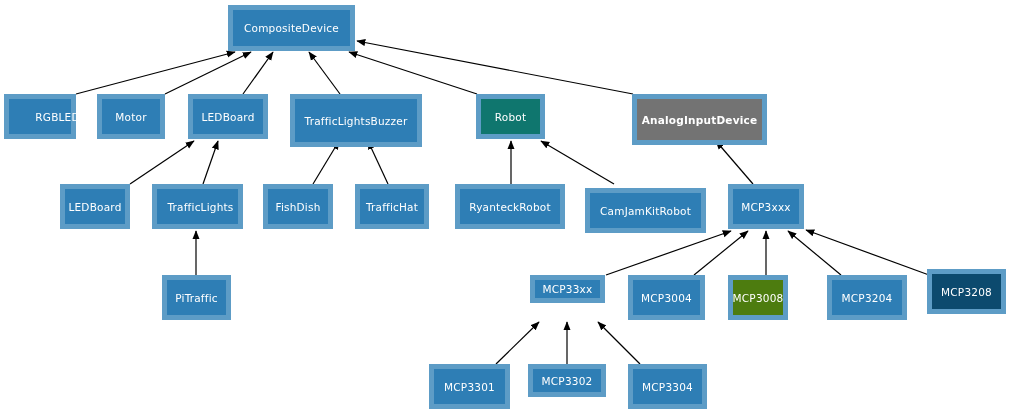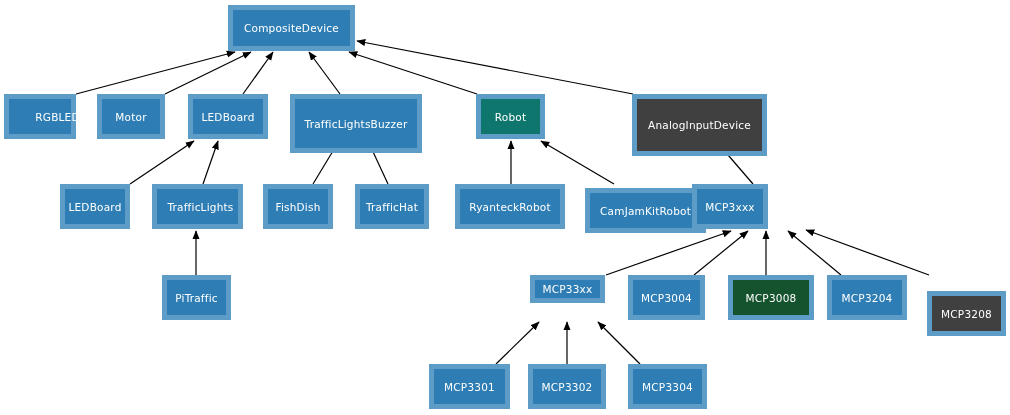--- a/index.html
+++ b/index.html
@@ -82,71 +82,71 @@
       </div>
       <div class="node" style="left: 4px; top: 94px; width: 72px; height: 45px; background: rgb(46, 126, 181); border-color: rgb(93, 156, 198); color: rgb(255, 255, 255); padding-left: 35px;">
         <span class="node-label">RGBLED</span>
       </div>
       <div class="node" style="left: 97px; top: 94px; width: 68px; height: 45px; background: rgb(46, 126, 181); border-color: rgb(93, 156, 198); color: rgb(255, 255, 255);">
         <span class="node-label">Motor</span>
       </div>
       <div class="node" style="left: 188px; top: 94px; width: 80px; height: 45px; background: rgb(46, 126, 181); border-color: rgb(93, 156, 198); color: rgb(255, 255, 255);">
         <span class="node-label">LEDBoard</span>
       </div>
-      <div class="node" style="left: 290px; top: 94px; width: 132px; height: 59px; background: rgb(46, 126, 181); border-color: rgb(93, 156, 198); color: rgb(255, 255, 255);">
+      <div class="node" style="left: 290px; top: 94px; width: 132px; height: 53px; background: rgb(46, 126, 181); border-color: rgb(93, 156, 198); color: rgb(255, 255, 255);">
         <span class="node-label">TrafficLightsBuzzer</span>
       </div>
       <div class="node" style="left: 476px; top: 94px; width: 69px; height: 45px; background: #0f766e; border-color: rgb(93, 156, 198); color: rgb(255, 255, 255);">
         <span class="node-label">Robot</span>
       </div>
-      <div class="node" style="left: 632px; top: 94px; width: 135px; height: 62px; background: #404040; border-color: rgb(93, 156, 198); color: rgb(255, 255, 255);">
+      <div class="node" style="left: 632px; top: 94px; width: 135px; height: 51px; background: #737373; border-color: rgb(93, 156, 198); color: rgb(255, 255, 255); font-weight: bold;">
         <span class="node-label">AnalogInputDevice</span>
       </div>
       <div class="node" style="left: 60px; top: 184px; width: 70px; height: 45px; background: rgb(46, 126, 181); border-color: rgb(93, 156, 198); color: rgb(255, 255, 255);">
         <span class="node-label">LEDBoard</span>
       </div>
       <div class="node" style="left: 152px; top: 184px; width: 91px; height: 45px; background: rgb(46, 126, 181); border-color: rgb(93, 156, 198); color: rgb(255, 255, 255); padding-left: 6px;">
         <span class="node-label">TrafficLights</span>
       </div>
       <div class="node" style="left: 263px; top: 184px; width: 70px; height: 45px; background: rgb(46, 126, 181); border-color: rgb(93, 156, 198); color: rgb(255, 255, 255);">
         <span class="node-label">FishDish</span>
       </div>
       <div class="node" style="left: 355px; top: 184px; width: 74px; height: 45px; background: rgb(46, 126, 181); border-color: rgb(93, 156, 198); color: rgb(255, 255, 255);">
         <span class="node-label">TrafficHat</span>
       </div>
       <div class="node" style="left: 455px; top: 184px; width: 110px; height: 45px; background: rgb(46, 126, 181); border-color: rgb(93, 156, 198); color: rgb(255, 255, 255);">
         <span class="node-label">RyanteckRobot</span>
       </div>
       <div class="node" style="left: 585px; top: 188px; width: 121px; height: 45px; background: rgb(46, 126, 181); border-color: rgb(93, 156, 198); color: rgb(255, 255, 255);">
         <span class="node-label">CamJamKitRobot</span>
       </div>
-      <div class="node" style="left: 692px; top: 184px; width: 76px; height: 45px; background: rgb(46, 126, 181); border-color: rgb(93, 156, 198); color: rgb(255, 255, 255);">
+      <div class="node" style="left: 728px; top: 184px; width: 76px; height: 45px; background: rgb(46, 126, 181); border-color: rgb(93, 156, 198); color: rgb(255, 255, 255);">
         <span class="node-label">MCP3xxx</span>
       </div>
       <div class="node" style="left: 162px; top: 275px; width: 69px; height: 45px; background: rgb(46, 126, 181); border-color: rgb(93, 156, 198); color: rgb(255, 255, 255);">
         <span class="node-label">PiTraffic</span>
       </div>
       <div class="node" style="left: 530px; top: 275px; width: 75px; height: 28px; background: rgb(46, 126, 181); border-color: rgb(93, 156, 198); color: rgb(255, 255, 255);">
         <span class="node-label">MCP33xx</span>
       </div>
       <div class="node" style="left: 628px; top: 275px; width: 77px; height: 45px; background: rgb(46, 126, 181); border-color: rgb(93, 156, 198); color: rgb(255, 255, 255);">
         <span class="node-label">MCP3004</span>
       </div>
-      <div class="node" style="left: 728px; top: 275px; width: 86px; height: 45px; background: #14532d; border-color: rgb(93, 156, 198); color: rgb(255, 255, 255);">
+      <div class="node" style="left: 728px; top: 275px; width: 60px; height: 45px; background: #4d7c0f; border-color: rgb(93, 156, 198); color: rgb(255, 255, 255);">
         <span class="node-label">MCP3008</span>
       </div>
       <div class="node" style="left: 827px; top: 275px; width: 80px; height: 45px; background: rgb(46, 126, 181); border-color: rgb(93, 156, 198); color: rgb(255, 255, 255);">
         <span class="node-label">MCP3204</span>
       </div>
-      <div class="node" style="left: 927px; top: 291px; width: 79px; height: 45px; background: #404040; border-color: rgb(93, 156, 198); color: rgb(255, 255, 255);">
+      <div class="node" style="left: 927px; top: 269px; width: 79px; height: 45px; background: #0c4a6e; border-color: rgb(93, 156, 198); color: rgb(255, 255, 255);">
         <span class="node-label">MCP3208</span>
       </div>
       <div class="node" style="left: 429px; top: 364px; width: 81px; height: 45px; background: rgb(46, 126, 181); border-color: rgb(93, 156, 198); color: rgb(255, 255, 255);">
         <span class="node-label">MCP3301</span>
       </div>
-      <div class="node" style="left: 528px; top: 364px; width: 78px; height: 45px; background: rgb(46, 126, 181); border-color: rgb(93, 156, 198); color: rgb(255, 255, 255);">
+      <div class="node" style="left: 528px; top: 364px; width: 78px; height: 33px; background: rgb(46, 126, 181); border-color: rgb(93, 156, 198); color: rgb(255, 255, 255);">
         <span class="node-label">MCP3302</span>
       </div>
       <div class="node" style="left: 628px; top: 364px; width: 79px; height: 45px; background: rgb(46, 126, 181); border-color: rgb(93, 156, 198); color: rgb(255, 255, 255); align-items: center;">
         <span class="node-label">MCP3304</span>
       </div>
     </div>
 </div>
 
 </body></html>

